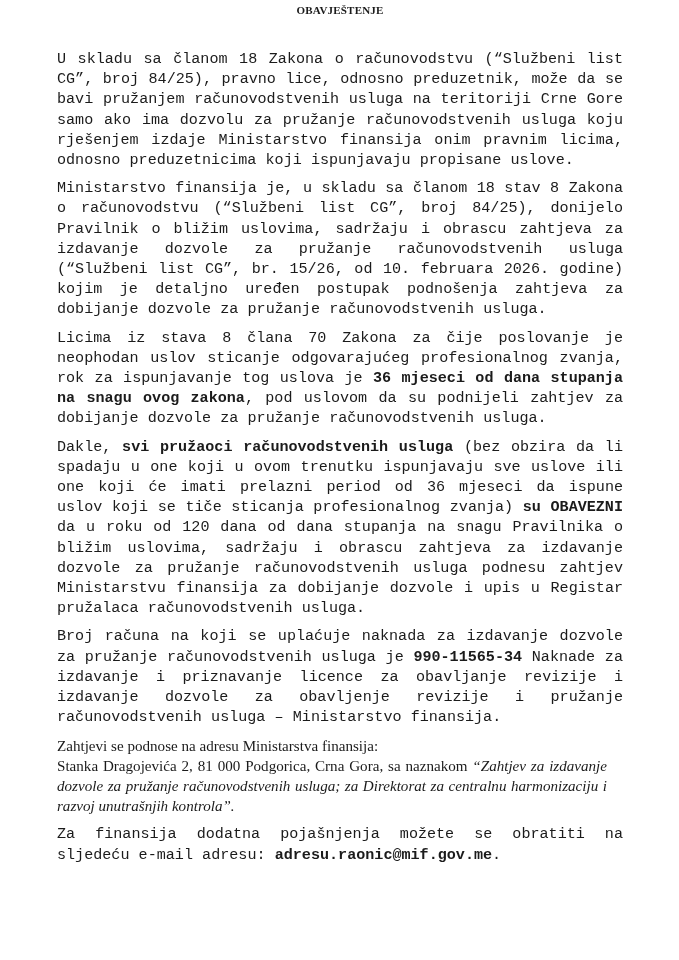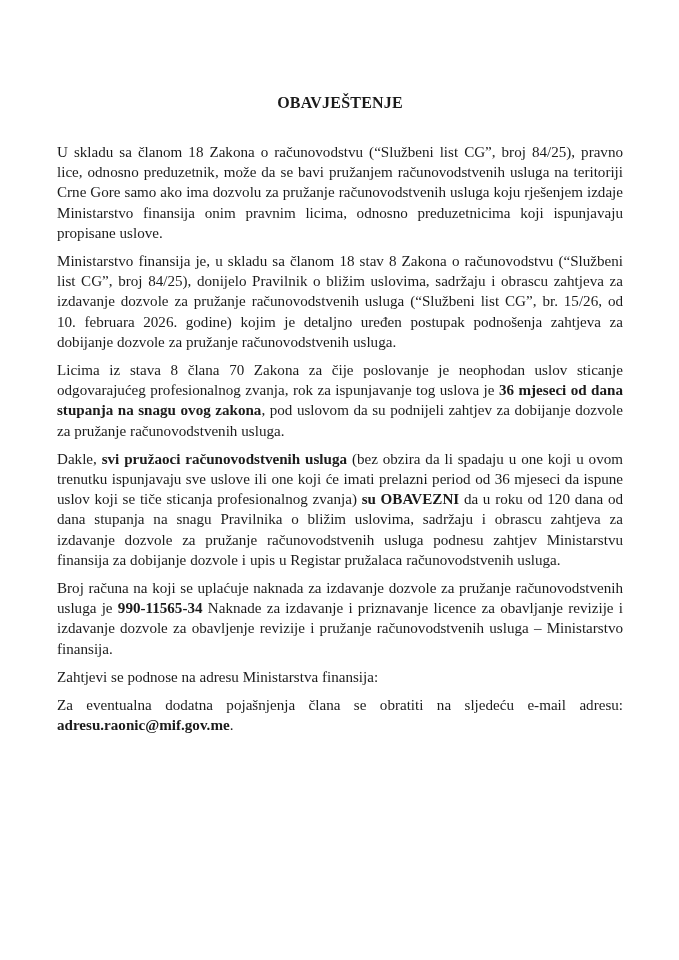--- a/index.html
+++ b/index.html
@@ -20,34 +20,34 @@
   }
   .content {
     position: absolute;
     left: 57px;
     top: 0;
     width: 566px;
   }
   .doc-title {
     text-align: center;
     font-weight: bold;
-    font-size: 16px;
+    font-size: 11px;
     letter-spacing: 0.2px;
-    margin: 9px;
-    padding-top: 84px;
+    margin: 0;
     line-height: 20px;
   }
   .para {
     font-size: 15.1px;
     line-height: 20.2px;
     text-align: justify;
     text-justify: inter-word;
     margin: 0 0 8px 0;
     hyphens: none;
     word-spacing: 0.1px;
+    font-family: Liberation Mono, monospace;
   }
   .para.first {
     margin-top: 29px;
   }
   .para b, .para .bold {
     font-weight: bold;
   }
   .addr-block {
     font-size: 15.1px;
     line-height: 20.2px;
@@ -75,18 +75,19 @@
 
 
     <p class="para"><span>Licima iz stava 8 člana 70 Zakona za čije poslovanje je neophodan uslov sticanje odgovarajućeg profesionalnog zvanja, rok za ispunjavanje tog uslova je </span><b class="bold">36 mjeseci od dana stupanja na snagu ovog zakona</b><span>, pod uslovom da su podnijeli zahtjev za dobijanje dozvole za pružanje računovodstvenih usluga.</span></p>
 
     <p class="para"><span>Dakle, </span><b class="bold">svi pružaoci računovodstvenih usluga</b><span> (bez obzira da li spadaju u one koji u ovom trenutku ispunjavaju sve uslove ili one koji će imati prelazni period od 36 mjeseci da ispune uslov koji se tiče sticanja profesionalnog zvanja) </span><b class="bold">su OBAVEZNI</b><span> da u roku od 120 dana od dana stupanja na snagu Pravilnika o bližim uslovima, sadržaju i obrascu zahtjeva za izdavanje dozvole za pružanje računovodstvenih usluga podnesu zahtjev Ministarstvu finansija za dobijanje dozvole i upis u Registar pružalaca računovodstvenih usluga.</span></p>
 
     <p class="para"><span>Broj računa na koji se uplaćuje naknada za izdavanje dozvole za pružanje računovodstvenih usluga je </span><b class="bold">990-11565-34</b><span> Naknade za izdavanje i priznavanje licence za obavljanje revizije i izdavanje dozvole za obavljenje revizije i pružanje računovodstvenih usluga – Ministarstvo finansija.</span></p>
 
     <div class="addr-block">
       <div class="addr-line-1">Zahtjevi se podnose na adresu Ministarstva finansija:</div>
+      <div class="addr-line-2"><span>Stanka Dragojevića 2, 81 000 Podgorica, Crna Gora, sa naznakom </span><i class="ital">“Zahtjev za izdavanje dozvole za pružanje računovodstvenih usluga; za Direktorat za centralnu harmonizaciju i razvoj unutrašnjih kontrola”.</i></div>
     </div>
 
-    <p class="para"><span>Za eventualna dodatna pojašnjenja člana se obratiti na sljedeću e-mail adresu: </span><b class="bold">adresu.raonic@mif.gov.me</b><span>.</span></p>
+    <p class="para"><span>Za finansija dodatna pojašnjenja možete se obratiti na sljedeću e-mail adresu: </span><b class="bold">adresu.raonic@mif.gov.me</b><span>.</span></p>
 
   </div>
 </div>
 
 </body></html>

